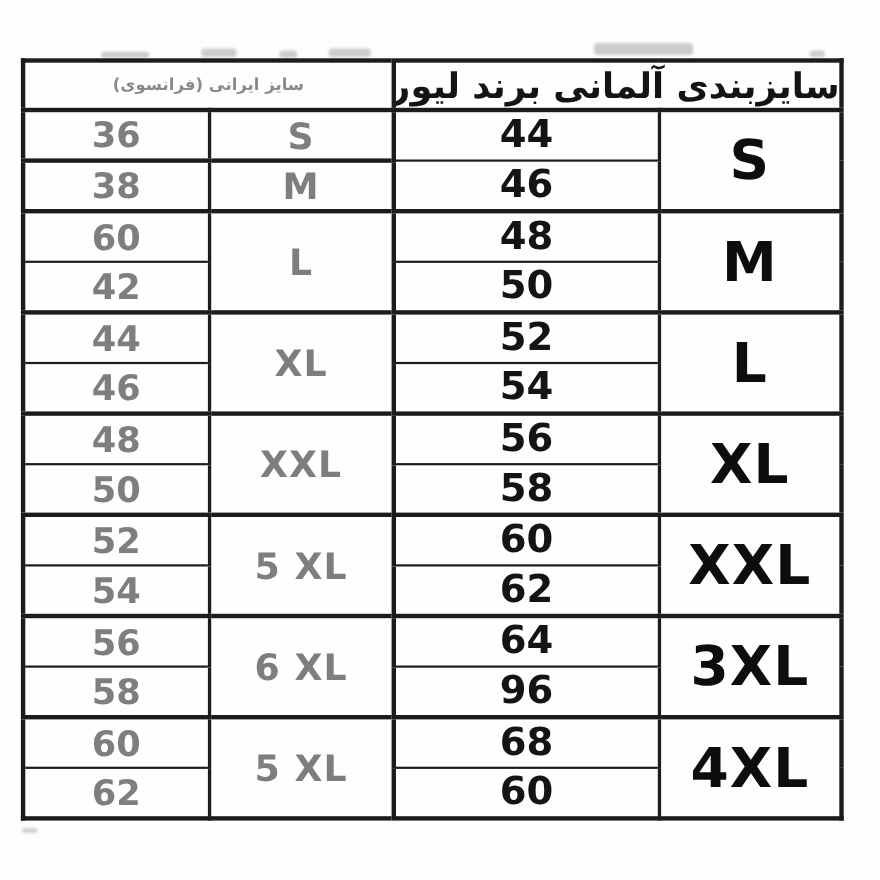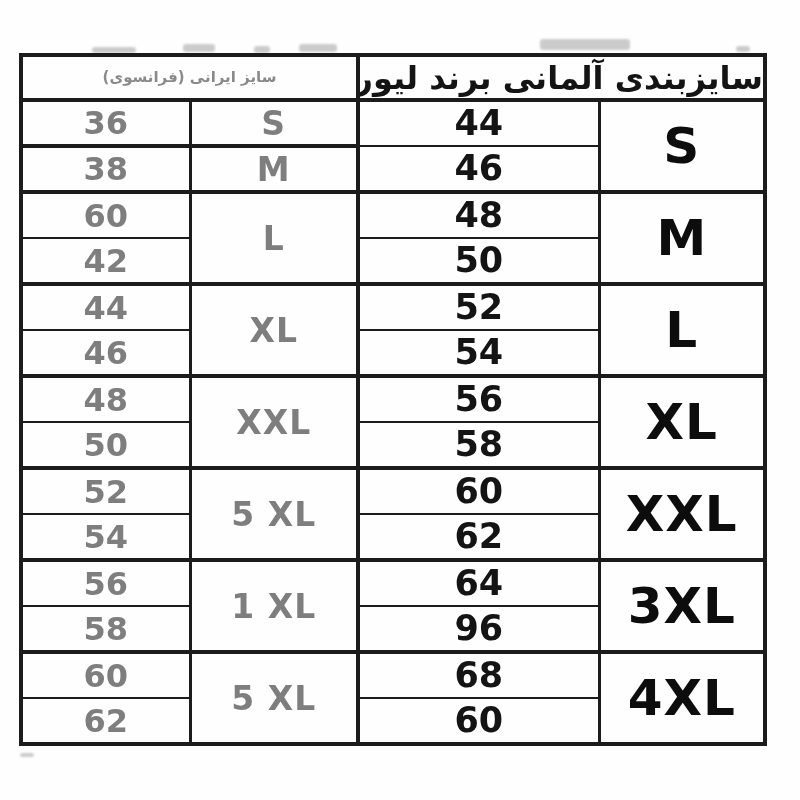--- a/index.html
+++ b/index.html
@@ -148,21 +148,21 @@
         <td class="ir-let gt" rowspan="2">5 XL</td>
         <td class="de-num main-div gt">60</td>
         <td class="de-let gt" rowspan="2">XXL</td>
       </tr>
       <tr>
         <td class="ir-num">54</td>
         <td class="de-num main-div">62</td>
       </tr>
       <tr>
         <td class="ir-num gt">56</td>
-        <td class="ir-let gt" rowspan="2">1 XL</td>
+        <td class="ir-let gt" rowspan="2">6 XL</td>
         <td class="de-num main-div gt">64</td>
         <td class="de-let gt" rowspan="2">3XL</td>
       </tr>
       <tr>
         <td class="ir-num">58</td>
         <td class="de-num main-div">96</td>
       </tr>
       <tr>
         <td class="ir-num gt">60</td>
         <td class="ir-let gt" rowspan="2">5 XL</td>

